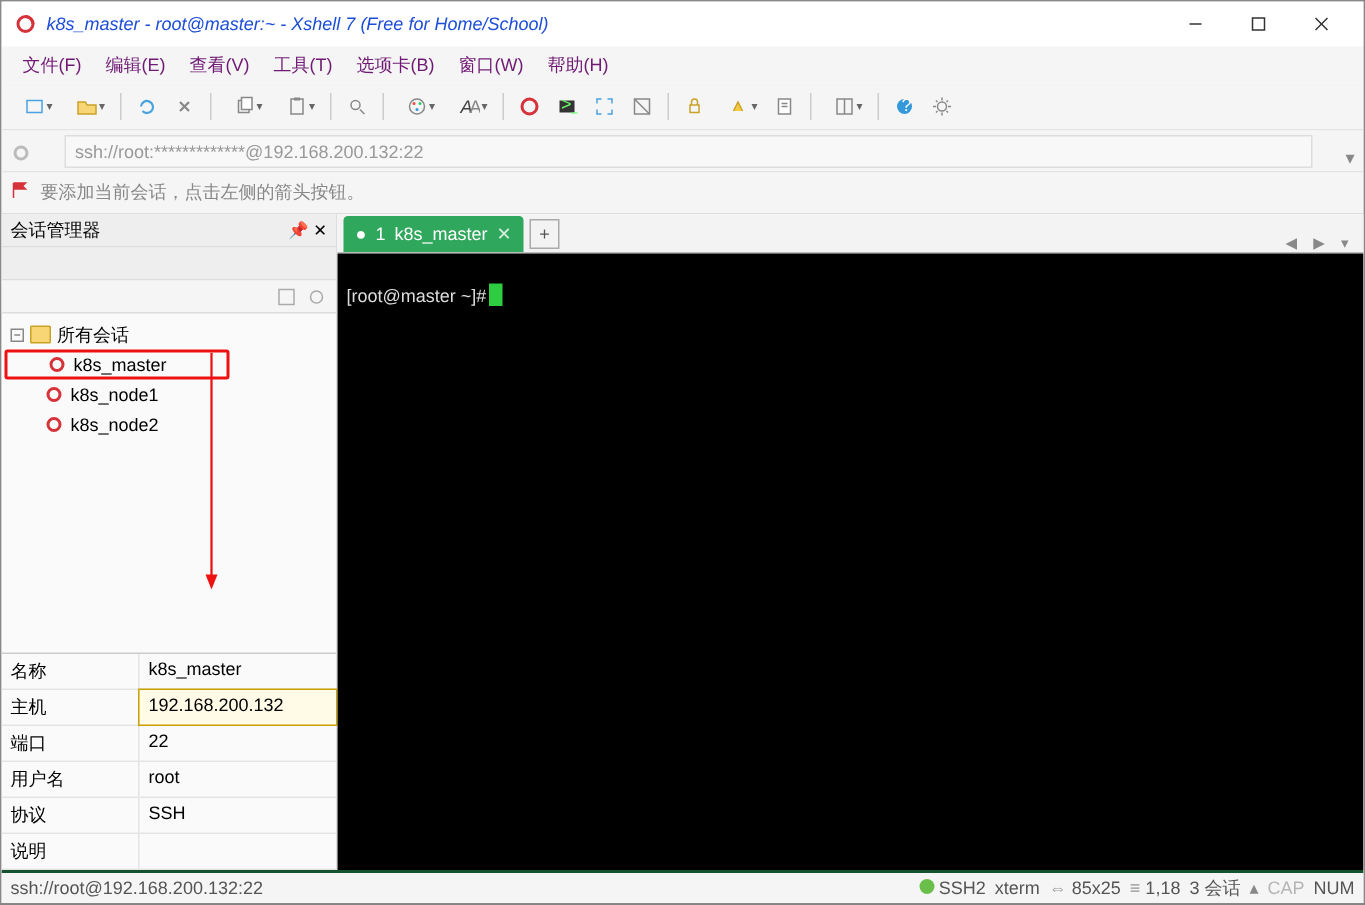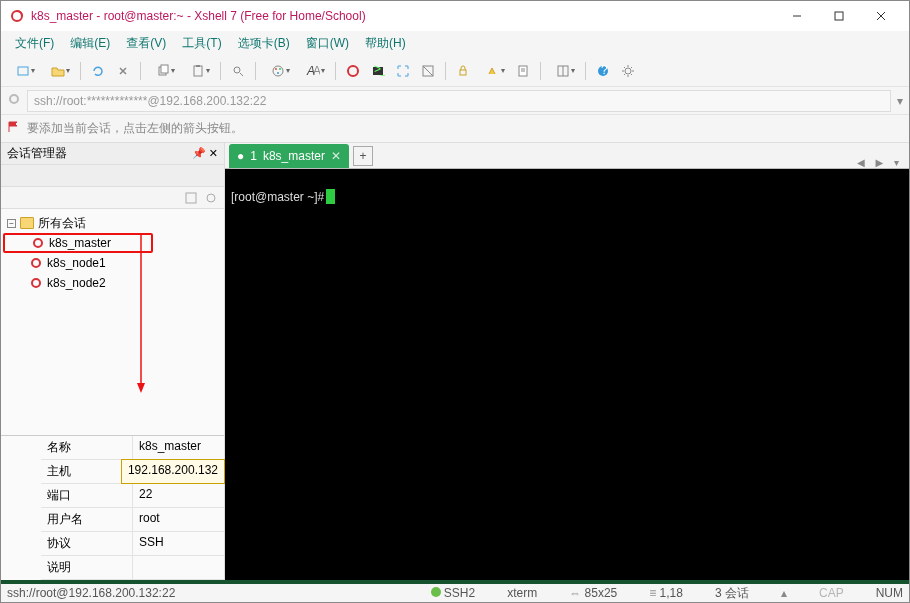--- a/index.html
+++ b/index.html
@@ -1,60 +1,60 @@
 <!DOCTYPE html>
 <html><head>
 <meta charset="utf-8">
 <style>
 * { box-sizing: border-box; margin: 0; padding: 0; font-family: "Microsoft YaHei", "Segoe UI", sans-serif; font-size: 12px; }
 body { width: 910px; height: 603px; background: #fff; display: flex; flex-direction: column; border: 1px solid #888; user-select: none; }
 .titlebar { height: 30px; display: flex; align-items: center; padding: 0 8px; background: #fff; }
 .titlebar .icon-app { width: 16px; height: 16px; margin-right: 6px; }
-.titlebar .title { flex: 1; color: #be185d; }
+.titlebar .title { flex: 1; color: #1d4ed8; font-style: italic; }
 .winbtns { display: flex; gap: 2px; }
 .winbtn { width: 40px; height: 28px; display: flex; align-items: center; justify-content: center; }
 .winbtn svg { width: 10px; height: 10px; stroke: #333; stroke-width: 1; fill: none; }
 .menubar { height: 24px; display: flex; align-items: center; padding: 0 8px; gap: 4px; background: #f5f5f5; }
-.menuitem { padding: 2px 6px; color: #0f766e; }
+.menuitem { padding: 2px 6px; color: #701a75; }
 .toolbar { min-height: 32px; display: flex; align-items: center; padding: 2px 6px; gap: 3px; background: #f5f5f5; border-bottom: 1px solid #e3e3e3; flex-wrap: wrap; }
 .tbtn { width: 22px; height: 22px; display: flex; align-items: center; justify-content: center; border-radius: 2px; }
 .tbtn.drop { width: 32px; position: relative; }
 .tbtn.drop::after { content: "▾"; font-size: 8px; color: #666; position: absolute; right: 4px; }
 .tsep { width: 1px; height: 18px; background: #ccc; margin: 0 3px; }
-.addressbar { height: 28px; display: flex; align-items: center; padding: 2px 6px; gap: 6px; background: #f5f5f5; border-bottom: 1px solid #e3e3e3; }
+.addressbar { height: 28px; display: flex; align-items: flex-end; padding: 2px 6px; gap: 22px; background: #f5f5f5; border-bottom: 1px solid #e3e3e3; }
 .addr-input { flex: 1; height: 22px; border: 1px solid #ddd; padding: 0 6px; color: #999; display: flex; align-items: center; background: #f8f8f8; }
 .tipbar { height: 28px; display: flex; align-items: center; padding: 0 6px; gap: 6px; background: #f5f5f5; border-bottom: 1px solid #ddd; color: #888; }
 .main { flex: 1; display: flex; min-height: 0; }
 .sidebar { width: 224px; background: #fafafa; border-right: 1px solid #ddd; display: flex; flex-direction: column; }
 .side-header { height: 22px; display: flex; align-items: center; justify-content: space-between; padding: 0 6px; background: #eee; border-bottom: 1px solid #ddd; }
 .side-header .pin { font-size: 11px; }
 .side-tabs { height: 22px; background: #eee; border-bottom: 1px solid #ddd; }
 .side-tool { height: 22px; background: #f5f5f5; border-bottom: 1px solid #ddd; display:flex; align-items:center; justify-content:flex-end; padding: 0 4px; gap:2px; }
 .tree { padding: 4px 2px; position: relative; flex: 1; min-height: 150px; }
 .tree-row { display: flex; align-items: center; height: 20px; gap: 4px; padding-left: 4px; }
 .tree-row.lvl1 { padding-left: 26px; }
 .tree-row .pm { width: 9px; height: 9px; border: 1px solid #888; font-size: 8px; line-height: 7px; text-align: center; color: #333; }
 .folder-ic { width: 14px; height: 12px; background: #f8d575; border: 1px solid #c9a227; border-radius: 1px; }
 .sess-ic { width: 14px; height: 14px; display:flex; align-items:center; justify-content:center;}
 .sel { border: 2px solid #e11; border-radius: 2px; }
-.props { border-top: 1px solid #ccc; padding-left: 40px; }
+.props { border-top: 1px solid #ccc; }
 .prow { display: flex; border-bottom: 1px solid #e3e3e3; }
 .prow .k { width: 92px; padding: 3px 6px; border-right: 1px solid #e3e3e3; }
 .prow .v { flex: 1; padding: 3px 6px; }
 .prow.hl .v { outline: 1px solid #caa200; background: #fffbe6; }
 .content { flex: 1; display: flex; flex-direction: column; background: #fff; position: relative; }
 .tabstrip { height: 26px; display: flex; align-items: flex-end; background: #f3f3f3; border-bottom: 1px solid #bbb; padding-left: 4px; gap: 4px;}
 .tab { height: 24px; display: flex; align-items: center; padding: 0 8px; background: #2fa75c; color: #fff; gap: 6px; border-top-left-radius:3px; border-top-right-radius:3px; }
 .tab-add { width: 20px; height: 20px; border: 1px solid #aaa; display:flex;align-items:center;justify-content:center;color:#555;margin-bottom:2px;}
 .tabnav { margin-left:auto; margin-right:6px; color:#888; font-size:10px; letter-spacing:4px;}
 .term { flex: 1; background: #000; padding: 20px 6px; font-family: Consolas, "Courier New", monospace; font-size: 13px; color: #ddd; position: relative; overflow: hidden; }
 .prompt { display: flex; align-items: center; gap: 2px; }
 .cursor { width: 9px; height: 15px; background: #2ecc40; }
 .wm { position: absolute; bottom: 6px; right: 10px; color: #7a7a7a; font-size: 14px; font-style: italic; opacity: 0.6; font-family: serif; }
-.statusbar { height: 22px; display: flex; align-items: center; padding: 0 6px; gap: 32px; background: #f5f5f5; border-top: 4px solid #14532d; color: #555; }
+.statusbar { height: 22px; display: flex; align-items: center; padding: 0 6px; gap: 6px; background: #f5f5f5; border-top: 2px solid #14532d; color: #555; }
 .statusbar .grow { flex: 1; }
 .st-ind { width:10px; height:10px; border-radius: 50%; background:#6abf4b; display:inline-block; margin-right:3px;}
 .arrow-svg { position: absolute; pointer-events: none; }
 .swirl { display:block; }
 </style>
 </head>
 <body>
 
 <div class="titlebar">
   <span class="icon-app">

